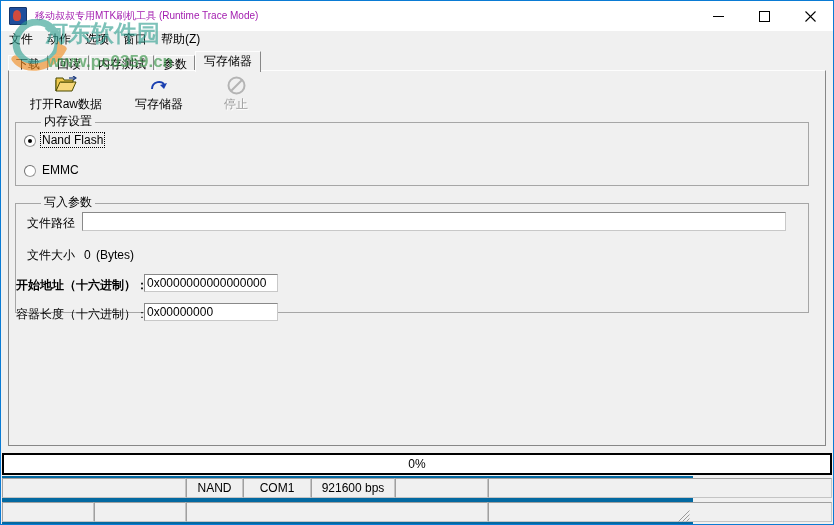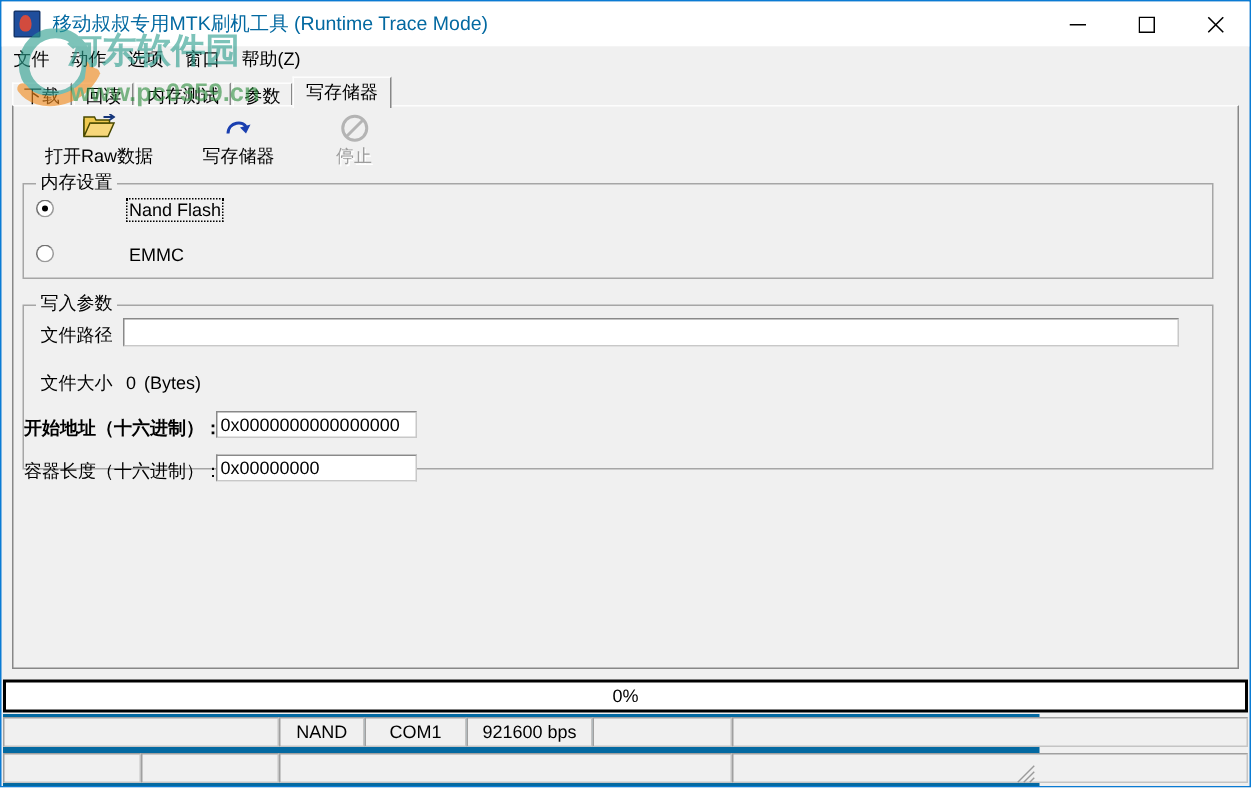--- a/index.html
+++ b/index.html
@@ -25,21 +25,21 @@
   }
   .title-icon{
     margin-left:8px;width:16px;height:16px;position:relative;flex:0 0 auto;
     background:#1f4e9c;border:1px solid #14356b;border-radius:1px;
   }
   .title-icon:after{
     content:"";position:absolute;left:3px;top:2px;width:8px;height:11px;
     background:#d24b3e;border-radius:50% 50% 40% 40%;
   }
   .title-text{
-    margin-left:8px;font-size:13px;color:#0369a1;white-space:nowrap;
+    margin-left:8px;font-size:10px;color:#a21caf;white-space:nowrap;
     letter-spacing:0px;
   }
   .win-buttons{margin-left:auto;display:flex;height:30px;}
   .win-btn{
     width:46px;height:30px;display:flex;align-items:center;justify-content:center;
     font-size:12px;color:#000;
   }
   .win-btn svg{display:block;}
 
   
@@ -105,27 +105,27 @@
   .tb-btn .tbi{height:22px;display:flex;align-items:center;justify-content:center;margin-top:1px;}
   .tb-btn .tbl{margin-top:1px;line-height:14px;}
   .tb-btn.disabled .tbl{color:#9d9d9d;text-shadow:1px 1px 0 #ffffff;}
 
   
   .group{
     position:absolute;box-sizing:border-box;
     border:1px solid #a6a6a6;
   }
   .group > .g-title{
-    position:absolute;left:8px;top:-8px;
+    position:absolute;left:25px;top:-8px;
     background:#f0f0f0;padding:0 3px;font-size:12px;color:#000;white-space:nowrap;
     line-height:13px;
   }
 
   
-  .radio-row{position:absolute;display:flex;align-items:flex-start;gap:44px;}
+  .radio-row{position:absolute;display:flex;align-items:flex-end;}
   .radio{
     width:12px;height:12px;border-radius:50%;
     box-sizing:border-box;
     background:#ffffff;
     border:1px solid #9a9a9a;
     border-top-color:#707070;border-left-color:#707070;
     position:relative;flex:0 0 auto;
   }
   .radio.checked:after{
     content:"";position:absolute;left:3px;top:3px;width:4px;height:4px;border-radius:50%;

